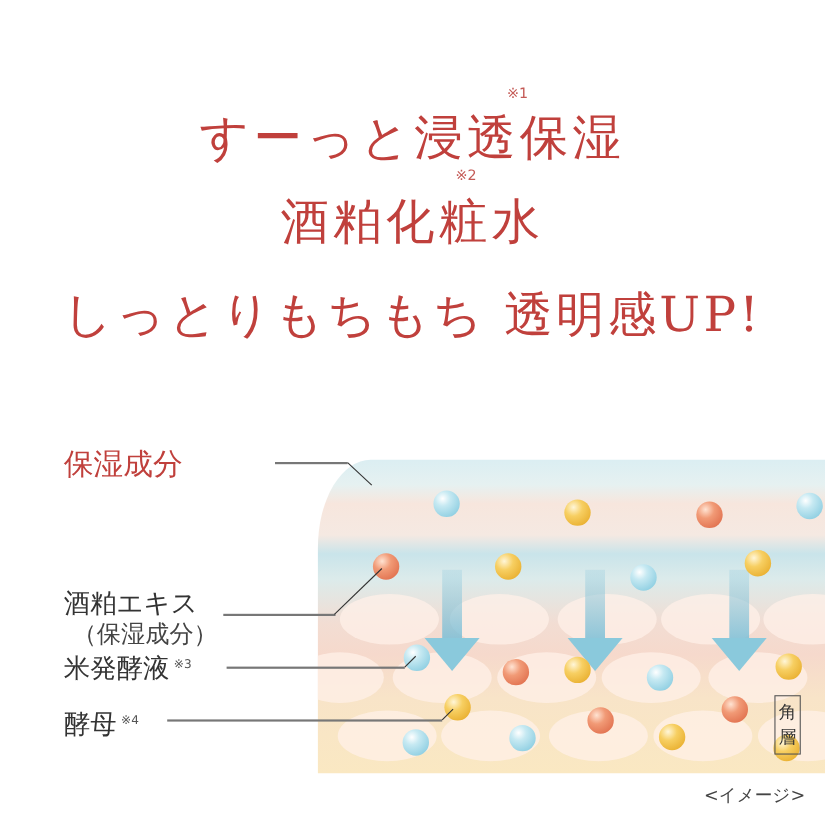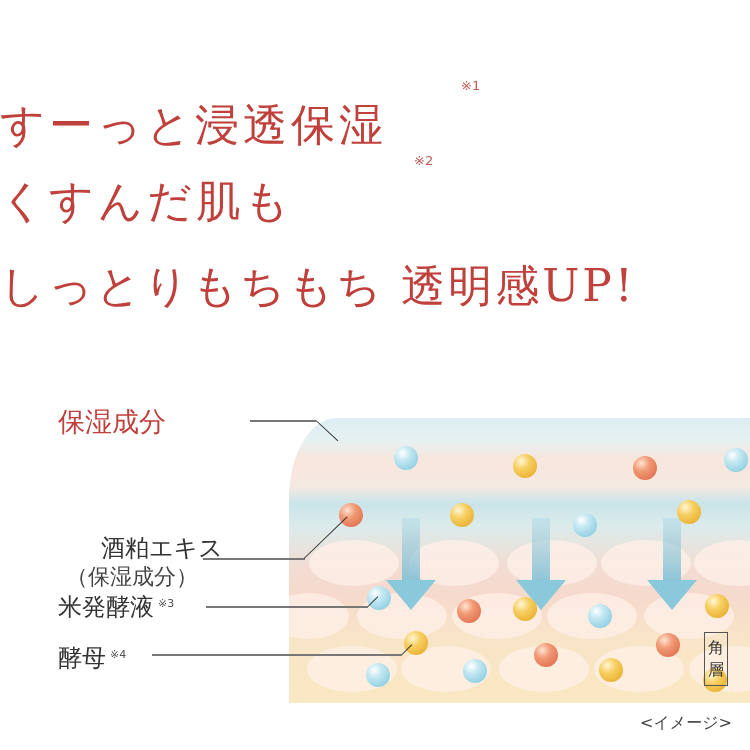--- a/index.html
+++ b/index.html
@@ -2,21 +2,21 @@
 <html><head>
 <meta charset="utf-8">
 <style>
   html, body { margin: 0; padding: 0; }
   body {
     width: 750px; height: 750px; overflow: hidden; position: relative;
     background: #ffffff;
     font-family: "DejaVu Serif", "Liberation Serif", serif;
   }
   .headline {
-    position: absolute; left: 0; width: 750px; text-align: left;
+    position: absolute; left: 0; width: 750px; text-align: center;
     color: #c0403c; font-size: 44px; letter-spacing: 4px;
     font-family: "DejaVu Serif", "Liberation Serif", serif;
     white-space: nowrap;
   }
   .note {
     position: absolute; color: #c45a56; font-size: 13px;
     font-family: "DejaVu Sans", "Liberation Sans", sans-serif;
   }
   .label {
     position: absolute; color: #333; font-size: 24px;
@@ -71,21 +71,21 @@
     position: absolute; left: 640px; top: 713px; font-size: 16px; color: #444;
     font-family: "DejaVu Sans", "Liberation Sans", sans-serif;
   }
 </style>
 </head>
 <body>
 
 <div class="headline" style="top:96px;">すーっと浸透保湿</div>
 <div class="note" style="left:461px; top:78px;">※1</div>
 
-<div class="headline" style="top:172px;">くすんだ肌も</div>
+<div class="headline" style="top:172px;">酒粕化粧水</div>
 <div class="note" style="left:414px; top:153px;">※2</div>
 
 <div class="headline" style="top:257px; letter-spacing:3px;">しっとりもちもち 透明感UP!</div>
 
 <div class="diagram">
 
   <div class="cell" style="left:20px; top:122px; width:90px; height:46px;"></div>
   <div class="cell" style="left:120px; top:122px; width:90px; height:46px;"></div>
   <div class="cell" style="left:218px; top:122px; width:90px; height:46px;"></div>
   <div class="cell" style="left:312px; top:122px; width:90px; height:46px;"></div>
@@ -139,21 +139,21 @@
   <div class="ball blue" style="left:77px; top:245px;"></div>
   <div class="ball blue" style="left:174px; top:241px;"></div>
   <div class="ball yellow" style="left:310px; top:240px;"></div>
   <div class="ball yellow" style="left:414px; top:250px;"></div>
 </div>
 
 <div class="label product-label" style="left:58px; top:404px;">保湿成分</div>
 <div class="leader" style="left:250px; top:420px; width:66px; height:1.5px;"></div>
 <div class="leader-diag" style="left:316px; top:420px; width:30px; transform:rotate(43deg);"></div>
 
-<div class="label" style="left:58px; top:532px;margin-left:43px;">酒粕エキス</div>
+<div class="label" style="left:58px; top:532px;">酒粕エキス</div>
 <div class="label-sub" style="left:66px; top:562px;">（保湿成分）</div>
 <div class="leader" style="left:203px; top:558px; width:102px; height:1.5px;"></div>
 <div class="leader-diag" style="left:304px; top:558px; width:60px; transform:rotate(-44deg);"></div>
 
 <div class="label" style="left:58px; top:591px;">
   <span>米発酵液</span><sup>※3</sup>
 </div>
 <div class="leader" style="left:206px; top:606px; width:162px; height:1.5px;"></div>
 <div class="leader-diag" style="left:368px; top:606px; width:14px; transform:rotate(-45deg);"></div>
 

